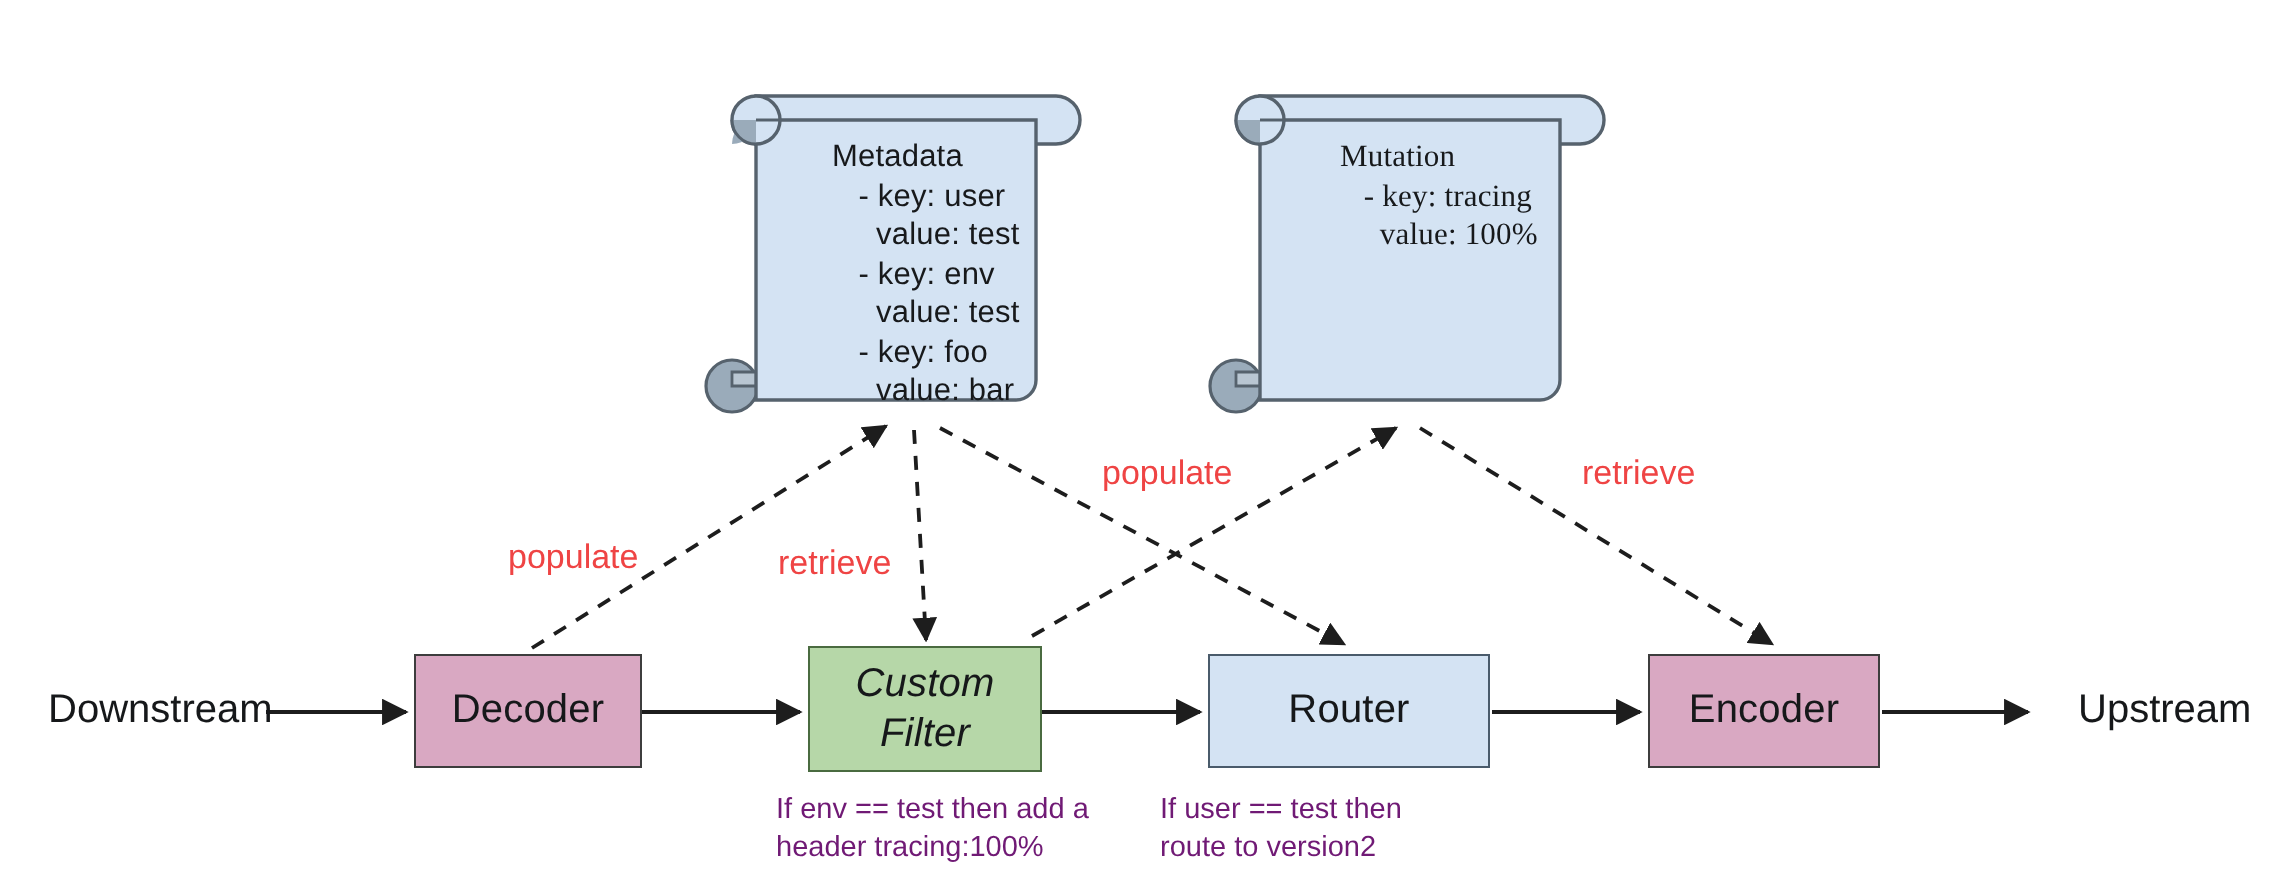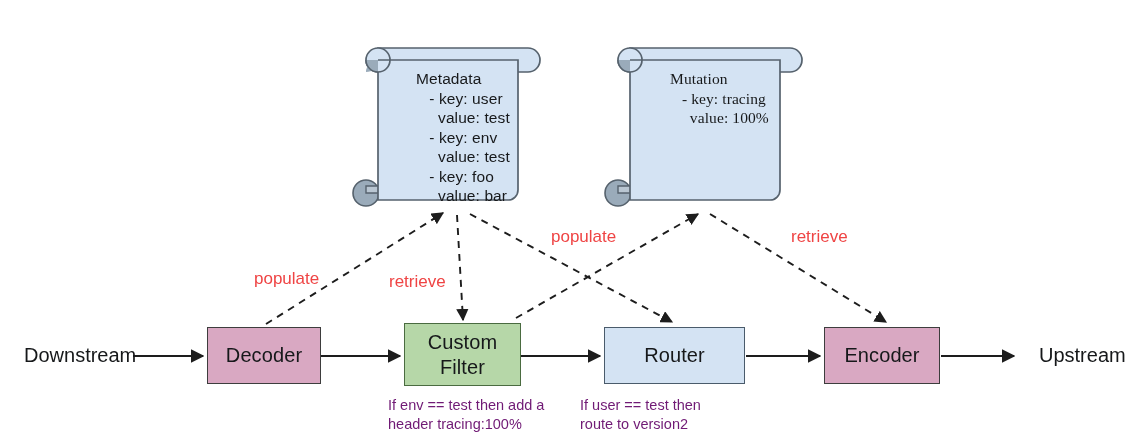--- a/index.html
+++ b/index.html
@@ -40,21 +40,21 @@
     line-height: 23px;
     color: #16181a;
     letter-spacing: .1px;
   }
   .node-pink  { background: #d9a8c2; }
   .node-green { background: #b6d7a8; border-color: #4a6b40; }
   .node-blue  { background: #d4e3f3; border-color: #4a5b6b; }
 
   #node-decoder { left: 207px; top: 327px; width: 114px;  height: 57px; }
   #node-filter  { left: 404px; top: 323px; width: 117px;  height: 63px;
-                  flex-direction: column; line-height: 25px; }
+                  flex-direction: column; line-height: 25px; font-style: italic; }
   #node-router  { left: 604px; top: 327px; width: 141px;  height: 57px; }
   #node-encoder { left: 824px; top: 327px; width: 116px;  height: 57px; }
 
   
   .endpoint {
     position: absolute;
     font-size: 20px;
     line-height: 23px;
     color: #16181a;
     white-space: nowrap;

